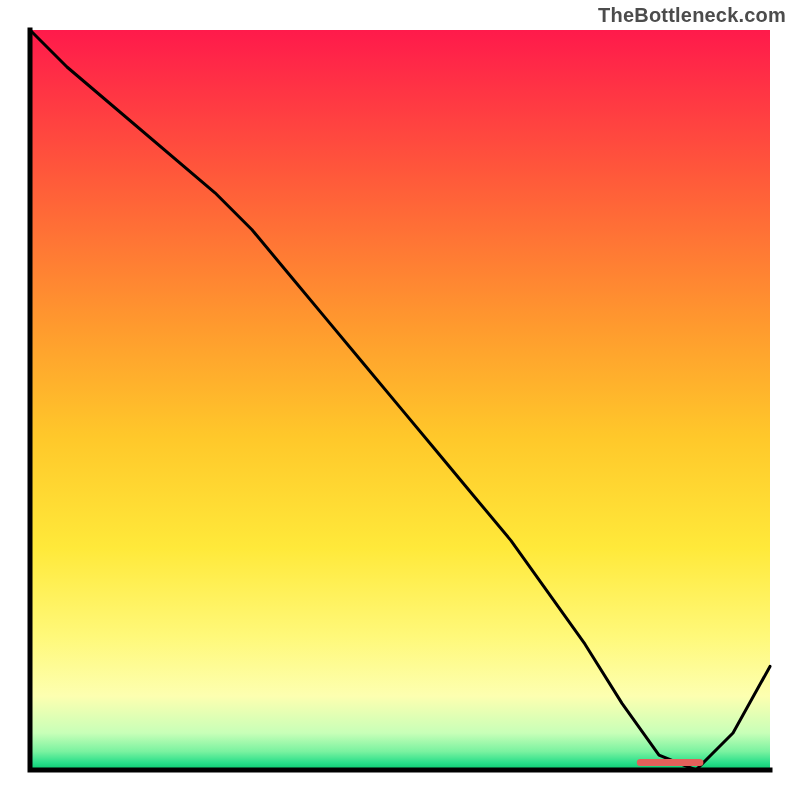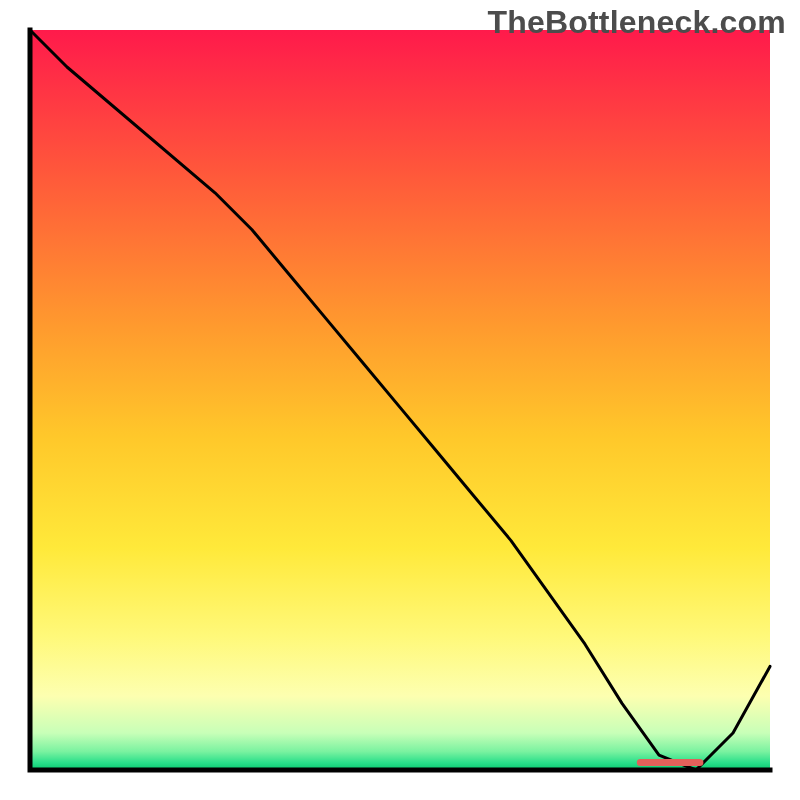--- a/index.html
+++ b/index.html
@@ -12,21 +12,21 @@
   }
   .chart-container {
     position: relative;
     width: 800px;
     height: 800px;
   }
   .watermark {
     position: absolute;
     top: 4px;
     right: 14px;
-    font-size: 32px;
+    font-size: 20px;
     font-weight: 600;
     color: #4c4c4c;
     letter-spacing: 0.2px;
     z-index: 10;
   }
   svg {
     display: block;
   }
 </style>
 </head>

